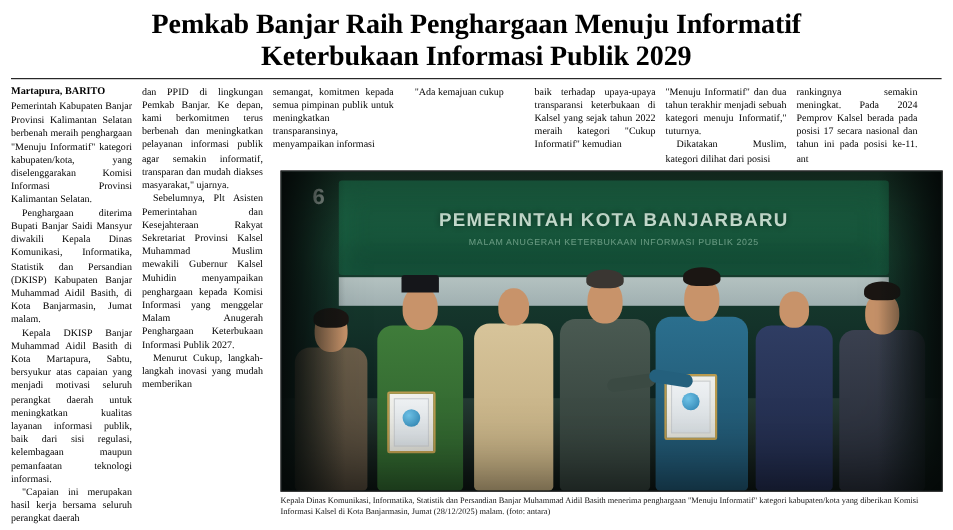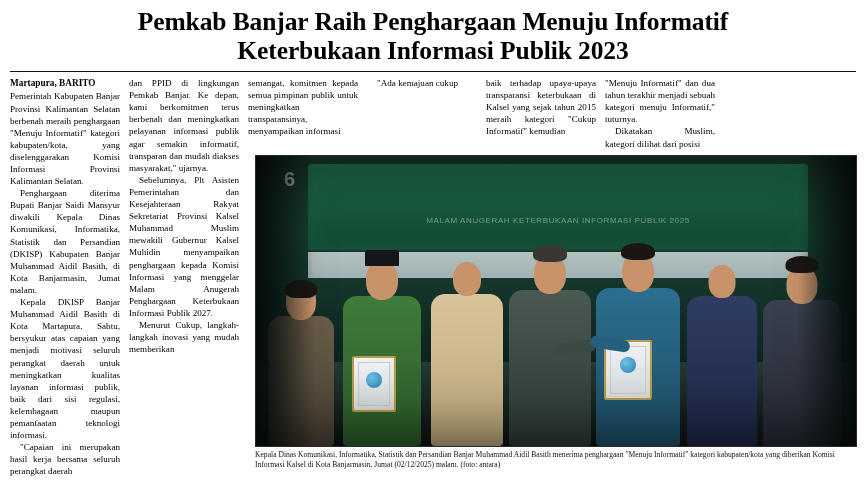--- a/index.html
+++ b/index.html
@@ -204,21 +204,21 @@
     pointer-events: none;
   }
 </style>
 </head>
 <body>
 
 <div class="page">
 
   <h1 class="headline">
     <span>Pemkab Banjar Raih Penghargaan Menuju Informatif</span>
-    <span class="l2">Keterbukaan Informasi Publik 2023</span>
+    <span class="l2">Keterbukaan Informasi Publik 2029</span>
   </h1>
 
   <div class="rule"></div>
 
   <div class="cols">
 
     <div class="col">
       <p class="noind">
         <span class="dateline">Martapura, BARITO</span>
         <span>Pemerintah Kabupaten Banjar Provinsi Kalimantan Selatan berbenah meraih penghargaan "Menuju Informatif" kategori kabupaten/kota, yang diselenggarakan Komisi Informasi Provinsi Kalimantan Selatan.</span>
@@ -236,36 +236,40 @@
 
     <div class="col">
       <p class="noind">semangat, komitmen kepada semua pimpinan publik untuk meningkatkan transparansinya, menyampaikan informasi</p>
     </div>
 
     <div class="col">
       <p>"Ada kemajuan cukup</p>
     </div>
 
     <div class="col">
-      <p class="noind">baik terhadap upaya-upaya transparansi keterbukaan di Kalsel yang sejak tahun 2015 meraih kategori "Cukup Informatif" kemudian</p>
+      <p class="noind">baik terhadap upaya-upaya transparansi keterbukaan di Kalsel yang sejak tahun 2022 meraih kategori "Cukup Informatif" kemudian</p>
     </div>
 
     <div class="col">
       <p class="noind">"Menuju Informatif" dan dua tahun terakhir menjadi sebuah kategori menuju Informatif," tuturnya.</p>
       <p>Dikatakan Muslim, kategori dilihat dari posisi</p>
     </div>
 
+    <div class="col">
+      <p class="noind">rankingnya semakin meningkat. Pada 2024 Pemprov Kalsel berada pada posisi 17 secara nasional dan tahun ini pada posisi ke-11. ant</p>
+    </div>
 
   </div>
 
   <div class="photo-wrap">
     <div class="photo">
       <div class="stage-bg"></div>
 
       <div class="stage-screen">
+        <div class="screen-text">PEMERINTAH KOTA BANJARBARU</div>
         <div class="screen-sub">MALAM ANUGERAH KETERBUKAAN INFORMASI PUBLIK 2025</div>
       </div>
       <div class="screen-six">6</div>
       <div class="banner-strip"></div>
       <div class="floor"></div>
 
       <div class="people">
 
         <div class="person" style="left:6px; width:78px; height:215px;">
           <div class="body" style="width:66px; height:130px; bottom:0; background:linear-gradient(180deg,#6a5d49 0%,#4b4235 100%);"></div>
@@ -319,16 +323,16 @@
           <div class="hair" style="width:33px; height:17px; bottom:173px;"></div>
         </div>
 
       </div>
 
       <div class="stage-dark-left"></div>
       <div class="stage-dark-right"></div>
       <div class="vignette"></div>
     </div>
 
-    <div class="caption">Kepala Dinas Komunikasi, Informatika, Statistik dan Persandian Banjar Muhammad Aidil Basith menerima penghargaan "Menuju Informatif" kategori kabupaten/kota yang diberikan Komisi Informasi Kalsel di Kota Banjarmasin, Jumat (02/12/2025) malam. (foto: antara)</div>
+    <div class="caption">Kepala Dinas Komunikasi, Informatika, Statistik dan Persandian Banjar Muhammad Aidil Basith menerima penghargaan "Menuju Informatif" kategori kabupaten/kota yang diberikan Komisi Informasi Kalsel di Kota Banjarmasin, Jumat (28/12/2025) malam. (foto: antara)</div>
   </div>
 
 </div>
 
 </body></html>

